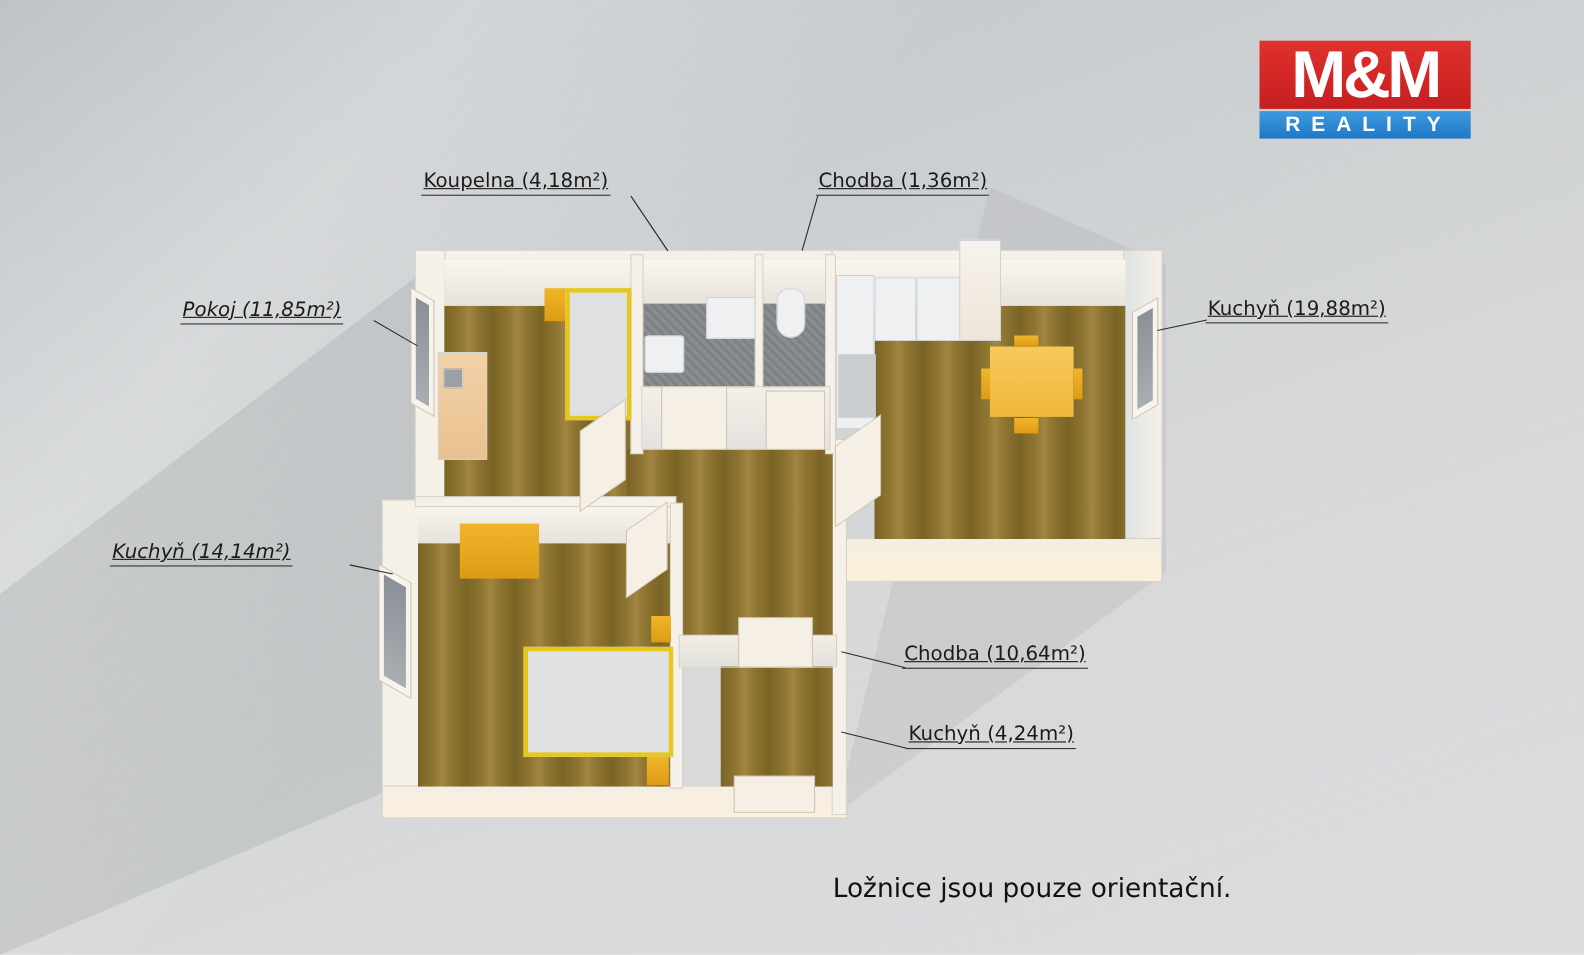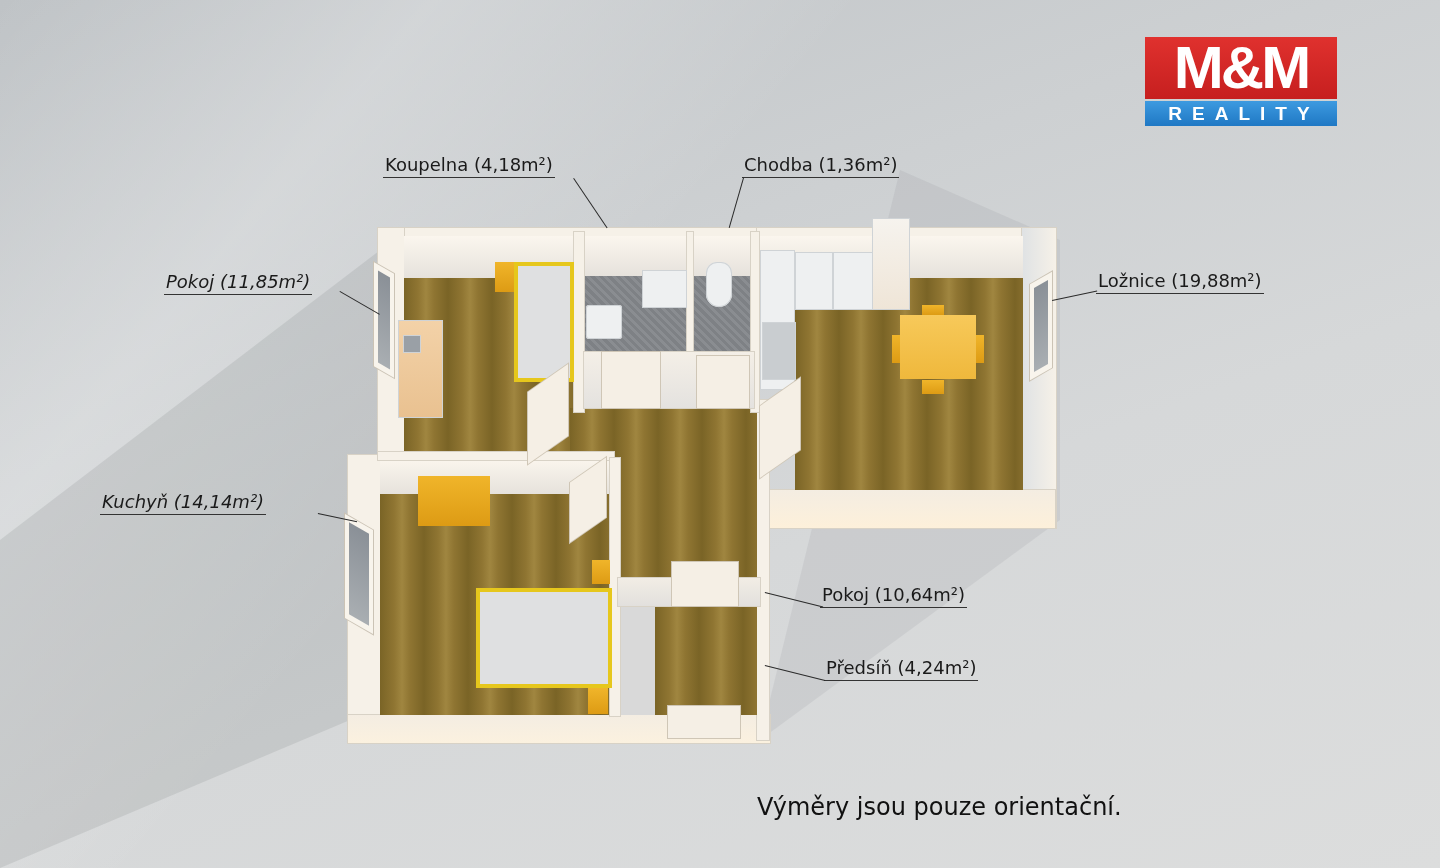--- a/index.html
+++ b/index.html
@@ -9,21 +9,21 @@
   .beam{position:absolute;left:0;top:0;width:1440px;height:868px;pointer-events:none;
     background:linear-gradient(130deg,rgba(255,255,255,0) 0%,rgba(255,255,255,0.25) 20%,rgba(255,255,255,0) 40%);}
   .shadow{position:absolute;pointer-events:none;}
   
   .logo{position:absolute;left:1145px;top:37px;width:224px;height:89px;}
   .logo-top{position:absolute;left:0;top:0;width:192px;height:62px;background:linear-gradient(#e0312e,#c61f1f);
     color:#fff;font-family:"Liberation Sans",sans-serif;font-weight:bold;font-size:60px;line-height:62px;text-align:center;letter-spacing:-3px;}
   .logo-bot{position:absolute;left:0;top:64px;width:192px;height:25px;background:linear-gradient(#3d9ae0,#1f78c4);
     color:#fff;font-family:"Liberation Sans",sans-serif;font-weight:bold;font-size:19px;line-height:25px;text-align:center;letter-spacing:10px;padding-left:6px;box-sizing:border-box;}
   
-  .lbl{position:absolute;font-size:18px;color:#1a1a1a;white-space:nowrap;border-bottom:1.5px solid #333;padding:0 2px 1px 2px;line-height:22px;}
+  .lbl{position:absolute;font-size:18px;color:#1a1a1a;white-space:nowrap;border-bottom:1.5px solid #333;padding:0 2px 1px 2px;line-height:22px;text-decoration:underline;}
   .lbl.it{font-style:italic;}
   .lead{position:absolute;height:1.4px;background:#2a2a2a;transform-origin:0 0;}
   .note{position:absolute;left:757px;top:793px;font-size:24px;color:#111;white-space:nowrap;}
   
   .wall{position:absolute;background:#f6f1e8;box-shadow:0 0 0 1px #d8d2c6;}
   .floor{position:absolute;
     background:repeating-linear-gradient(90deg,#7a6426 0px,#8f7532 14px,#a08640 22px,#8f7532 30px,#7a6426 44px);}
   .tile{position:absolute;background:repeating-linear-gradient(45deg,#7e8185 0 3px,#8a8d91 3px 6px);}
   .innerwall{position:absolute;background:linear-gradient(#fbf6ee,#e6e2dc);}
   .yellow{position:absolute;background:linear-gradient(#f0b52a,#dd9b14);}
@@ -120,25 +120,25 @@
 
 <div class="lbl" style="left:383px;top:154px">Koupelna (4,18m²)</div>
 <div class="lead" style="left:574px;top:178px;width:60px;transform:rotate(56deg)"></div>
 
 <div class="lbl" style="left:742px;top:154px">Chodba (1,36m²)</div>
 <div class="lead" style="left:744px;top:178px;width:52px;transform:rotate(106deg)"></div>
 
 <div class="lbl it" style="left:164px;top:271px">Pokoj (11,85m²)</div>
 <div class="lead" style="left:340px;top:291px;width:46px;transform:rotate(30deg)"></div>
 
-<div class="lbl" style="left:1096px;top:270px">Ložnice (19,88m²)</div>
+<div class="lbl" style="left:1096px;top:270px">Kuchyň (19,88m²)</div>
 <div class="lead" style="left:1052px;top:300px;width:46px;transform:rotate(-12deg)"></div>
 
 <div class="lbl it" style="left:100px;top:491px">Kuchyň (14,14m²)</div>
 <div class="lead" style="left:318px;top:513px;width:40px;transform:rotate(12deg)"></div>
 
-<div class="lbl" style="left:820px;top:584px">Pokoj (10,64m²)</div>
+<div class="lbl" style="left:820px;top:584px">Chodba (10,64m²)</div>
 <div class="lead" style="left:765px;top:592px;width:60px;transform:rotate(14deg)"></div>
 
-<div class="lbl" style="left:824px;top:657px">Předsíň (4,24m²)</div>
+<div class="lbl" style="left:824px;top:657px">Kuchyň (4,24m²)</div>
 <div class="lead" style="left:765px;top:665px;width:62px;transform:rotate(14deg)"></div>
 
-<div class="note">Výměry jsou pouze orientační.</div>
+<div class="note">Ložnice jsou pouze orientační.</div>
 
 </body></html>

